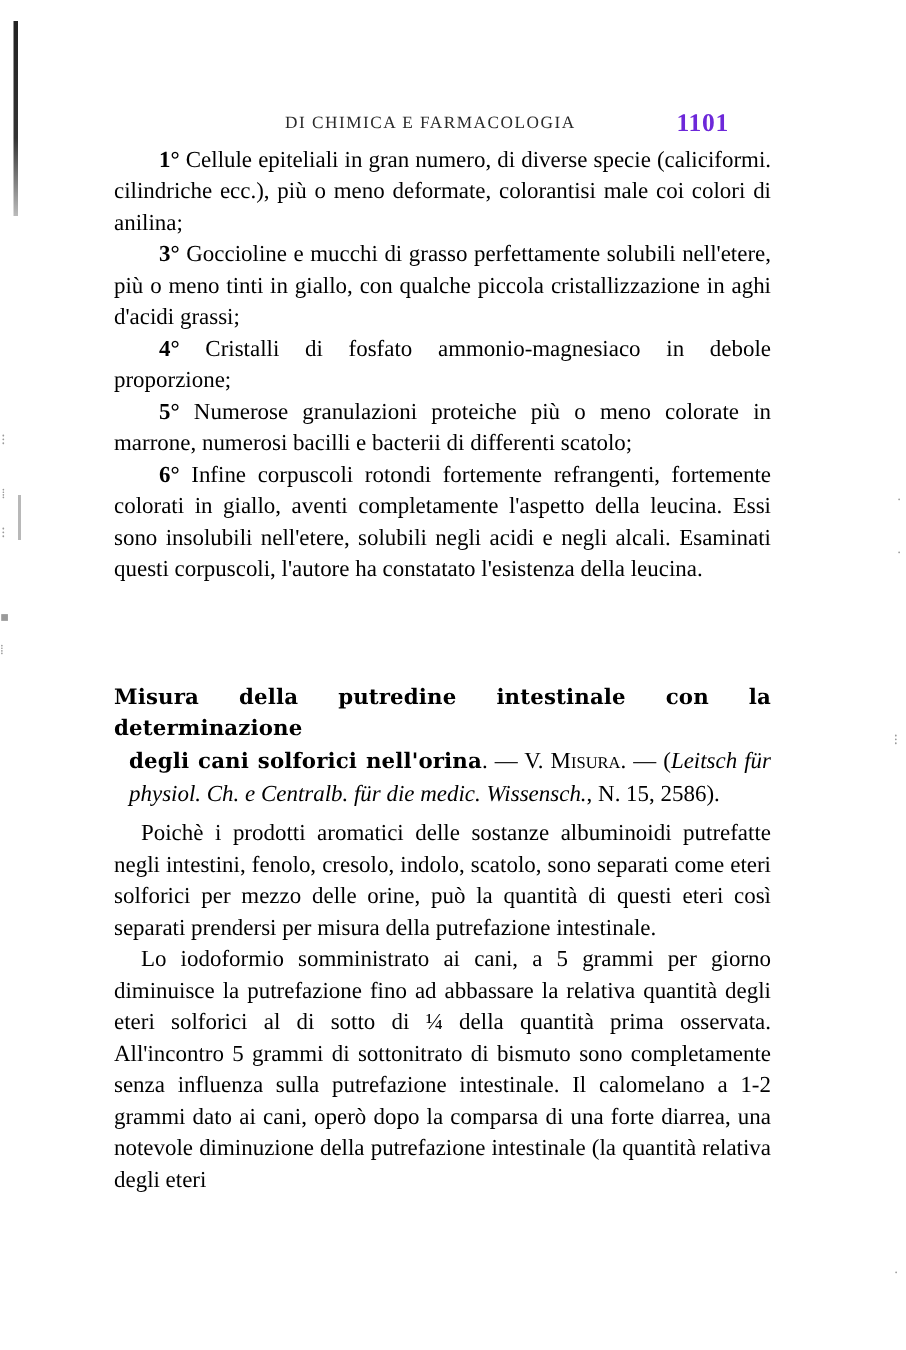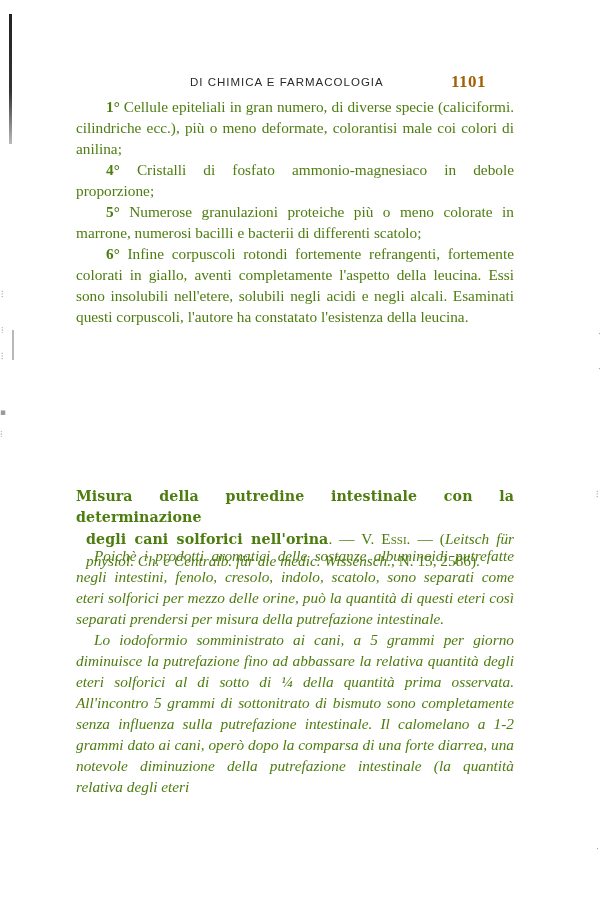--- a/index.html
+++ b/index.html
@@ -40,54 +40,54 @@
     left: 0;
     width: 604px;
     height: 20px;
   }
   .running-title {
     position: absolute;
     left: 190px;
     top: 4px;
     font-size: 11.5px;
     letter-spacing: 1px;
-    font-family: Liberation Sans, sans-serif;
+    font-family: Liberation Serif, serif;
     color: #2a2a2a;
   }
   .page-number {
     position: absolute;
     left: 451px;
     top: 0px;
     font-size: 17px;
     font-weight: bold;
     font-family: "Liberation Serif", serif;
-    color: #a16207;
+    color: #6d28d9;
     letter-spacing: 0.5px;
   }
   .text-block {
     position: absolute;
     left: 76px;
     width: 438px;
     font-size: 15.3px;
     line-height: 21px;
     text-align: justify;
     font-family: "Liberation Serif", serif;
-    color: #4d7c0f;
+    color: #000000;
   }
   .para {
     margin: 0;
     text-indent: 30px;
     text-align: justify;
   }
   .para .lead {
     font-weight: bold;
   }
   #block1 { top: 96px; }
-  #block2 { top: 486px; }
-  #block3 { top: 545px; font-style: italic; }
+  #block2 { top: 455px; }
+  #block3 { top: 545px; }
   .heading {
     margin: 0;
     padding-left: 0;
     text-indent: 0;
   }
   .heading .bold-title {
     font-weight: bold;
     font-family: "DejaVu Serif", serif;
     font-size: 14.2px;
     letter-spacing: 0.1px;
@@ -121,28 +121,29 @@
 <div class="margin-dot" style="left:596px; top:490px;">⁝</div>
 <div class="margin-dot" style="left:596px; top:845px;">·</div>
 
 <div class="running-head">
   <span class="running-title">DI CHIMICA E FARMACOLOGIA</span>
   <span class="page-number">1101</span>
 </div>
 
 <div class="text-block" id="block1">
   <p class="para"><span class="lead">1°</span><span> Cellule epiteliali in gran numero, di diverse specie (caliciformi. cilindriche ecc.), più o meno deformate, colorantisi male coi colori di anilina;</span></p>
+  <p class="para"><span class="lead">3°</span><span> Goccioline e mucchi di grasso perfettamente solubili nell'etere, più o meno tinti in giallo, con qualche piccola cristallizzazione in aghi d'acidi grassi;</span></p>
   <p class="para"><span class="lead">4°</span><span> Cristalli di fosfato ammonio-magnesiaco in debole proporzione;</span></p>
   <p class="para"><span class="lead">5°</span><span> Numerose granulazioni proteiche più o meno colorate in marrone, numerosi bacilli e bacterii di differenti scatolo;</span></p>
   <p class="para"><span class="lead">6°</span><span> Infine corpuscoli rotondi fortemente refrangenti, fortemente colorati in giallo, aventi completamente l'aspetto della leucina. Essi sono insolubili nell'etere, solubili negli acidi e negli alcali. Esaminati questi corpuscoli, l'autore ha constatato l'esistenza della leucina.</span></p>
 </div>
 
 <div class="text-block" id="block2">
   <p class="heading">
     <span class="h-line bold-title">Misura della putredine intestinale con la determinazione</span>
-    <span class="indented"><span class="bold-title">degli cani solforici nell'orina</span><span>.</span><span> — </span><span>V. </span><span class="smallcaps">Essi</span><span>. — (</span><span class="ital">Leitsch für physiol. Ch. e Centralb. für die medic. Wissensch.</span><span>, N. 15, 2586).</span></span>
+    <span class="indented"><span class="bold-title">degli cani solforici nell'orina</span><span>.</span><span> — </span><span>V. </span><span class="smallcaps">Misura</span><span>. — (</span><span class="ital">Leitsch für physiol. Ch. e Centralb. für die medic. Wissensch.</span><span>, N. 15, 2586).</span></span>
   </p>
 </div>
 
 <div class="text-block" id="block3">
   <p class="para" style="text-indent:18px;">Poichè i prodotti aromatici delle sostanze albuminoidi putrefatte negli intestini, fenolo, cresolo, indolo, scatolo, sono separati come eteri solforici per mezzo delle orine, può la quantità di questi eteri così separati prendersi per misura della putrefazione intestinale.</p>
   <p class="para" style="text-indent:18px;">Lo iodoformio somministrato ai cani, a 5 grammi per giorno diminuisce la putrefazione fino ad abbassare la relativa quantità degli eteri solforici al di sotto di ¼ della quantità prima osservata. All'incontro 5 grammi di sottonitrato di bismuto sono completamente senza influenza sulla putrefazione intestinale. Il calomelano a 1-2 grammi dato ai cani, operò dopo la comparsa di una forte diarrea, una notevole diminuzione della putrefazione intestinale (la quantità relativa degli eteri</p>
 </div>
 
 </body></html>

